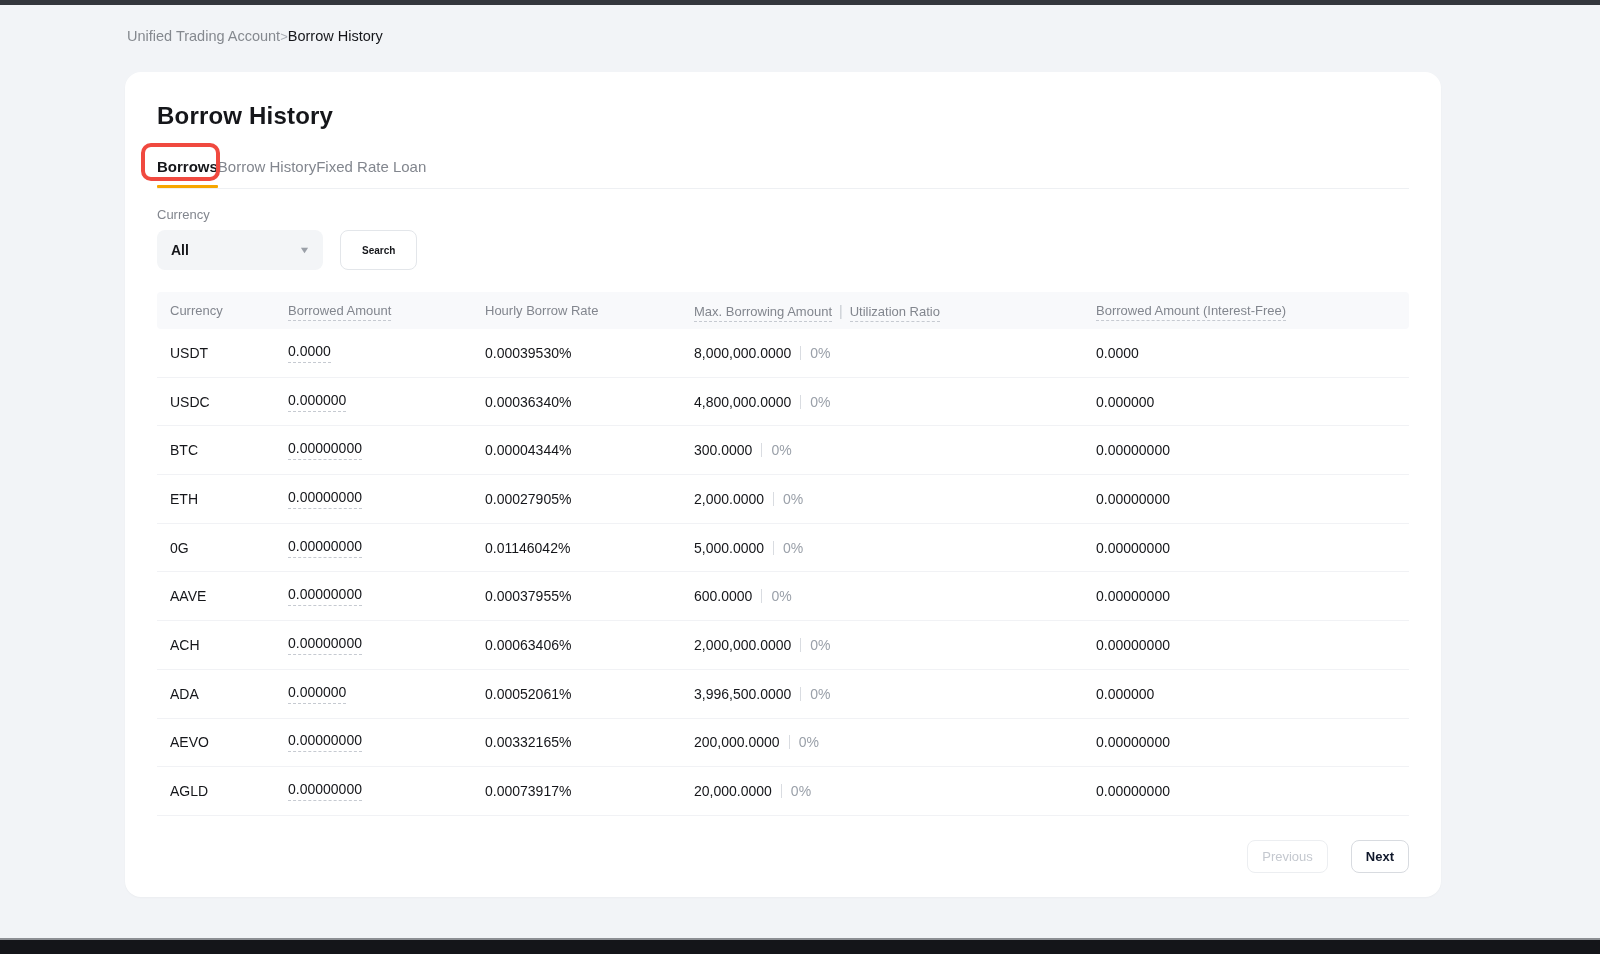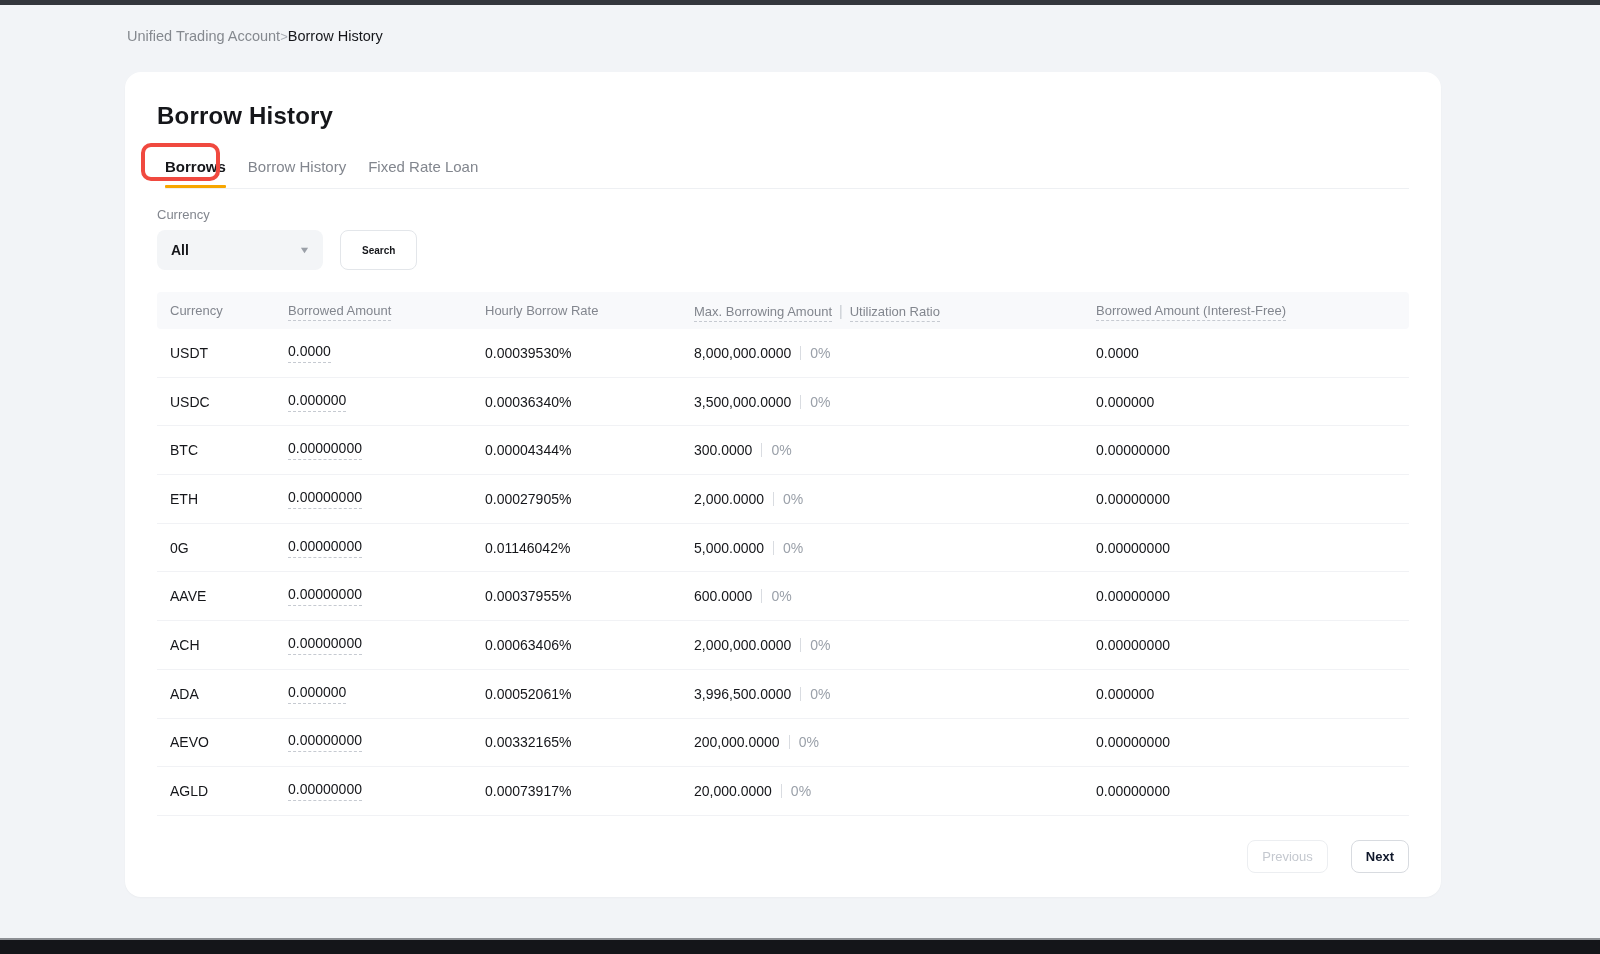--- a/index.html
+++ b/index.html
@@ -26,23 +26,22 @@
   .card {
     position:absolute; left:125px; top:72px; width:1316px; height:825px;
     background:#ffffff; border-radius:16px;
     padding:30px 32px 0 32px;
     box-shadow:0 1px 2px rgba(0,0,0,0.03);
   }
 
   .page-title { font-size:24px; font-weight:700; color:#15161a; letter-spacing:0.2px; }
 
   .tabs {
-    display:flex; gap:22px; margin-top:20px;
+    display:flex; margin-top:20px;
     border-bottom:1px solid #eef0f3;
-    margin-left:8px;
   }
   .tab { font-size:15px; color:#82868e; padding:8px 0 13px 0; cursor:pointer; position:relative; }
   .tab.active { color:#15161a; font-weight:700; }
   .tab.active::after {
     content:""; position:absolute; left:0; right:0; bottom:0; height:3px;
     background:var(--accent,#f7a600); border-radius:1px;
   }
 
   .annotation-box {
     position:absolute; left:16px; top:71px; width:79px; height:38px;
@@ -152,21 +151,21 @@
       <span class="util">0%</span>
     </div>
     <div>0.0000</div>
   </div>
 
   <div class="trow">
     <div>USDC</div>
     <div><span class="amount-dotted">0.000000</span></div>
     <div>0.00036340%</div>
     <div class="max-cell">
-      <span>3,500,000.0000</span>
+      <span>4,800,000.0000</span>
       <span class="v-divider"></span>
       <span class="util">0%</span>
     </div>
     <div>0.000000</div>
   </div>
 
   <div class="trow">
     <div>BTC</div>
     <div><span class="amount-dotted">0.00000000</span></div>
     <div>0.00004344%</div>

